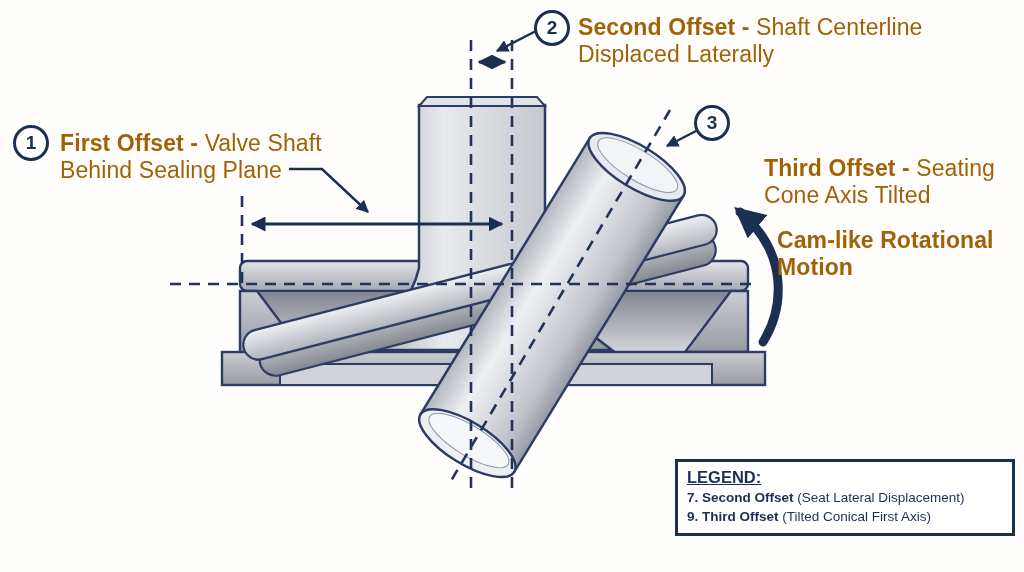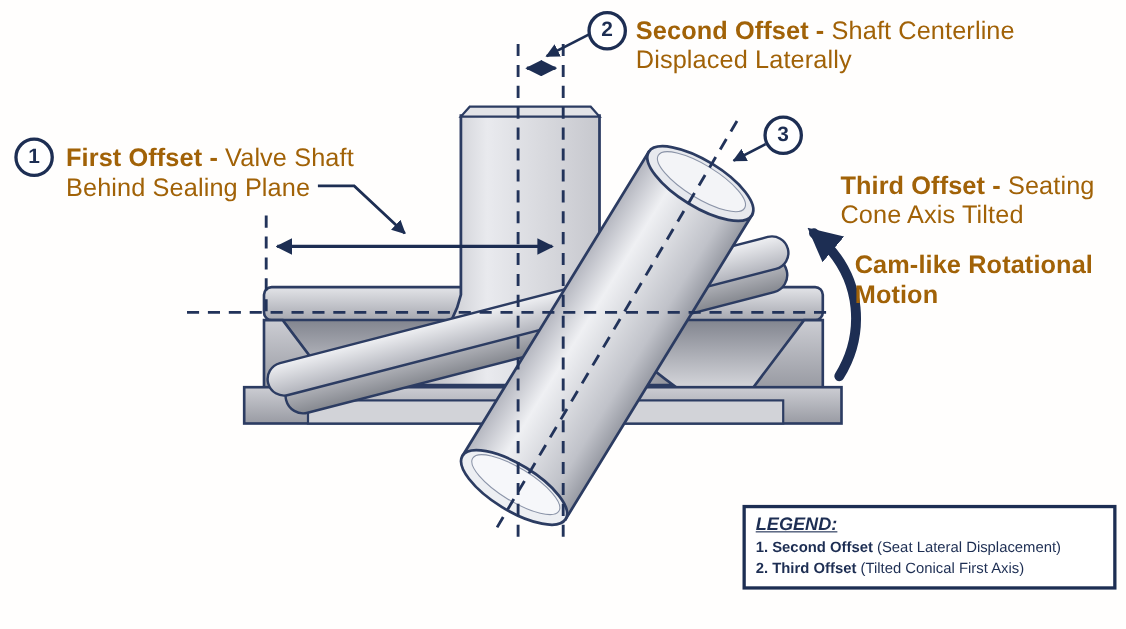--- a/index.html
+++ b/index.html
@@ -17,21 +17,21 @@
     position:absolute; width:30px; height:30px; border:3px solid #1d2e53;
     border-radius:50%; color:#1d2e53; font-weight:bold; font-size:19px;
     display:flex; align-items:center; justify-content:center; background:#ffffff;
   }
   .motion-label { font-weight:bold; }
   .legend {
     position:absolute; left:675px; top:459px; width:340px; box-sizing:border-box;
     border:3.5px solid #1d2e53; background:#ffffff; padding:5px 8px 7px 9px;
     color:#1d2e53; font-size:13.5px; line-height:19px; white-space:nowrap;
   }
-  .legend .title { font-size:16.5px; font-weight:bold; text-decoration:underline; line-height:21px;font-style:italic; }
+  .legend .title { font-size:16.5px; font-weight:bold; text-decoration:underline; line-height:21px; }
 </style>
 </head>
 <body>
 
 <div class="stage">
 
   <svg width="1024" height="572" viewBox="0 0 1024 572">
     <defs>
       <linearGradient id="gV" x1="0" y1="0" x2="0" y2="1">
         <stop offset="0" stop-color="#e3e4e8"></stop>
@@ -137,20 +137,20 @@
 
   <div class="callout" style="left:764px; top:111px; width:258px;margin-top:44px;">
     <span class="b">Third Offset - </span><span>Seating Cone Axis Tilted</span>
   </div>
 
   <div class="callout motion-label" style="left:777px; top:227px; width:262px;">Cam-like Rotational Motion</div>
 
   <div class="legend">
     <div class="title">LEGEND:</div>
     <div>
-      <span class="b">1. Second Offset </span><span>(Seat Lateral Displacement)</span>
+      <span class="b">7. Second Offset </span><span>(Seat Lateral Displacement)</span>
     </div>
     <div>
-      <span class="b">2. Third Offset </span><span>(Tilted Conical First Axis)</span>
+      <span class="b">9. Third Offset </span><span>(Tilted Conical First Axis)</span>
     </div>
   </div>
 
 </div>
 
 </body></html>

